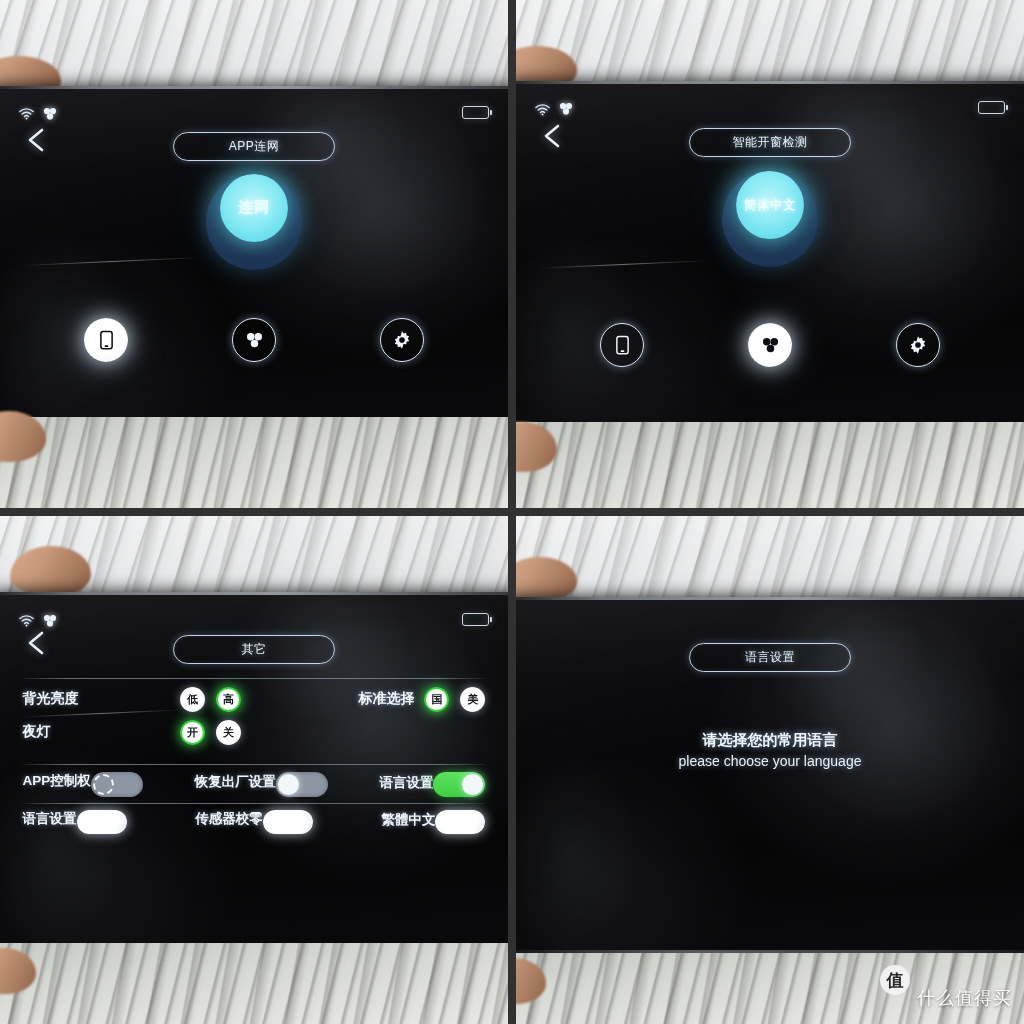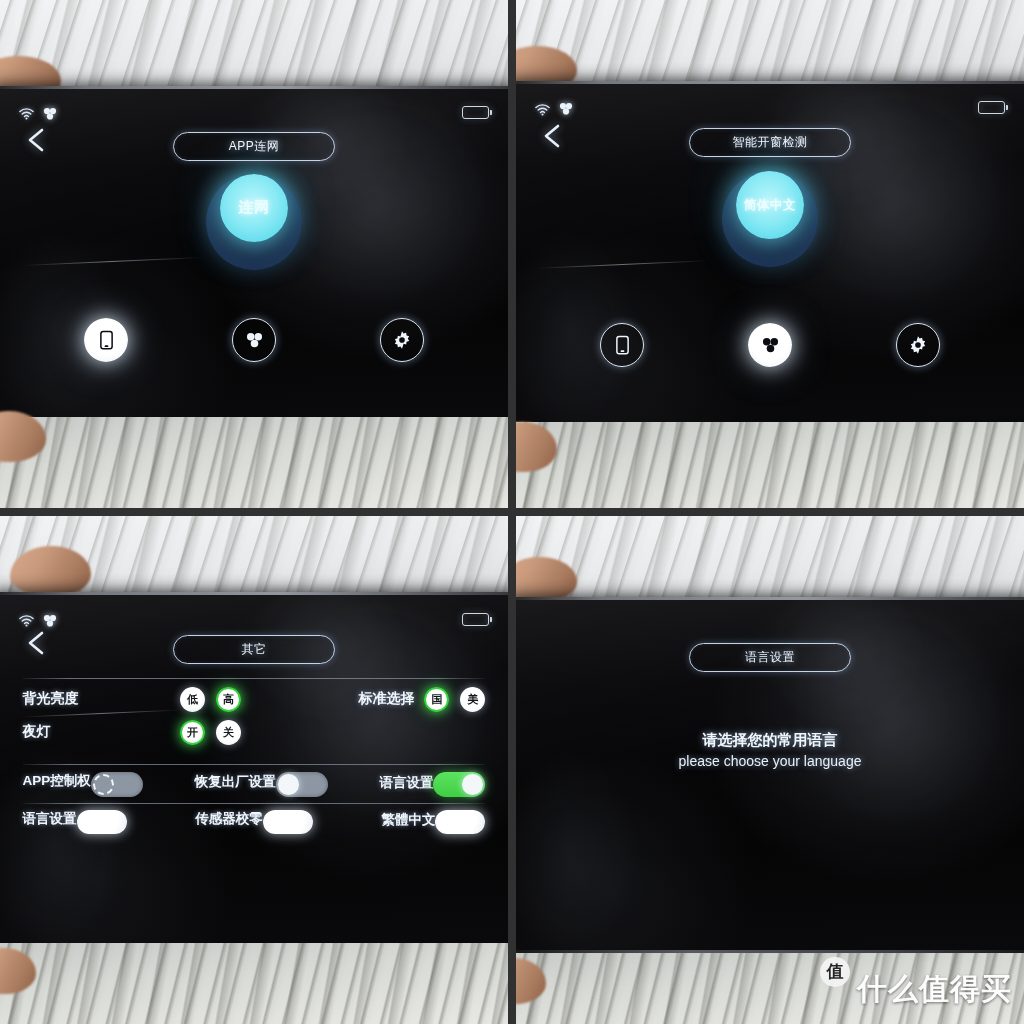--- a/index.html
+++ b/index.html
@@ -408,22 +408,22 @@
     color: #1b1b1b;
     display: flex;
     align-items: center;
     justify-content: center;
     font-size: 17px;
     font-weight: 700;
     font-family: "DejaVu Sans", "Liberation Sans", sans-serif;
   }
   .wm-text {
     color: #ffffff;
-    font-size: 30px;
-    font-weight: 700;
+    font-size: 18px;
+    font-weight: 400;
     letter-spacing: 1px;
     text-shadow: 0 1px 3px rgba(0,0,0,0.55);
     font-family: "DejaVu Sans", "Liberation Sans", sans-serif;
     margin-top: 36px;
   }
 </style>
 </head>
 <body>
 
 <div id="collage">

